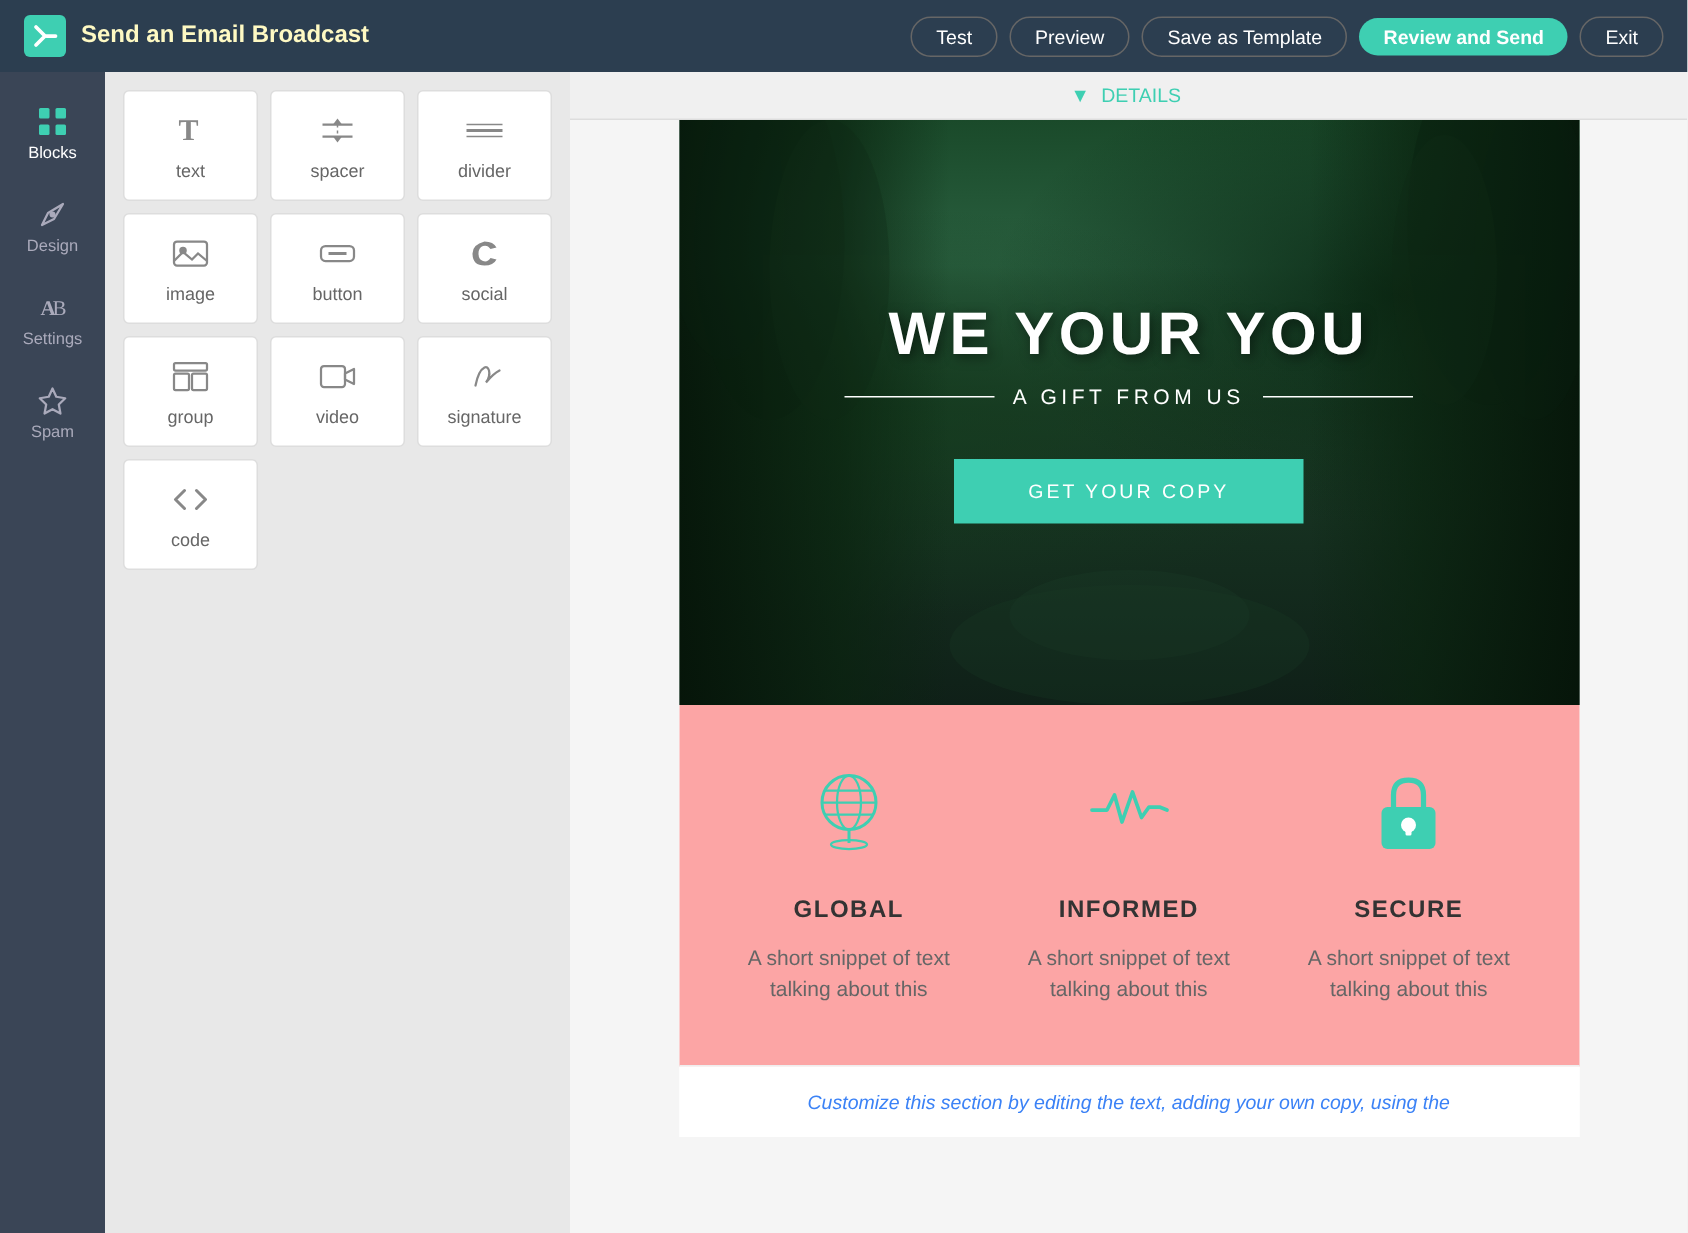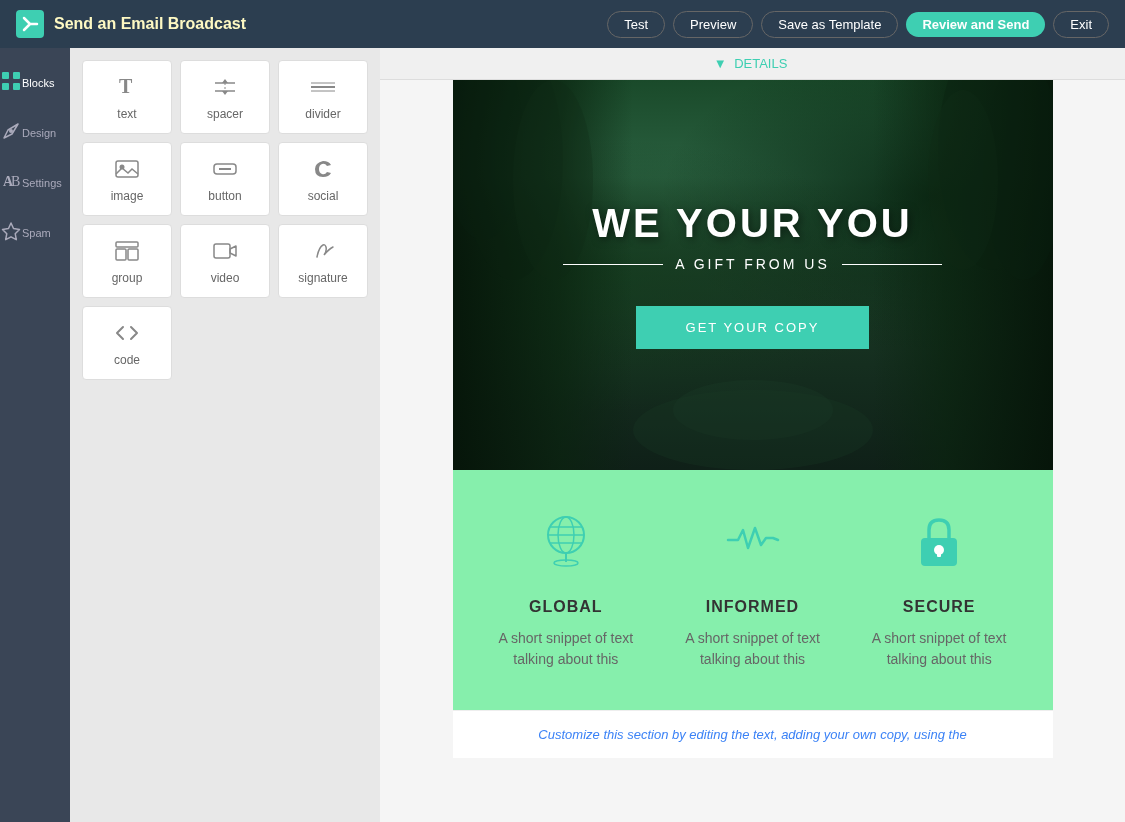--- a/index.html
+++ b/index.html
@@ -64,21 +64,21 @@
       width: 70px;
       background: #3a4556;
       display: flex;
       flex-direction: column;
       align-items: center;
       padding-top: 10px;
       flex-shrink: 0;
     }
     .sidebar-item {
       display: flex;
-      flex-direction: row;
+      flex-direction: column;
       align-items: center;
       color: #aab;
       font-size: 11px;
       padding: 12px 0;
       cursor: pointer;
       width: 100%;
       text-align: center;
     }
     .sidebar-item.active { color: white; }
     .sidebar-item svg { margin-bottom: 4px; }
@@ -207,21 +207,21 @@
       font-weight: normal;
       cursor: pointer;
       border: none;
     }
 
     
     .features-section {
       padding: 40px 20px;
       display: flex;
       justify-content: space-around;
-      background: #86efac;
+      background: #fca5a5;
       border-bottom: 1px solid #eee;
     }
     .feature-item {
       text-align: center;
       flex: 1;
       padding: 0 10px;
     }
     .feature-icon {
       font-size: 50px;
       color: #3ecfb2;

